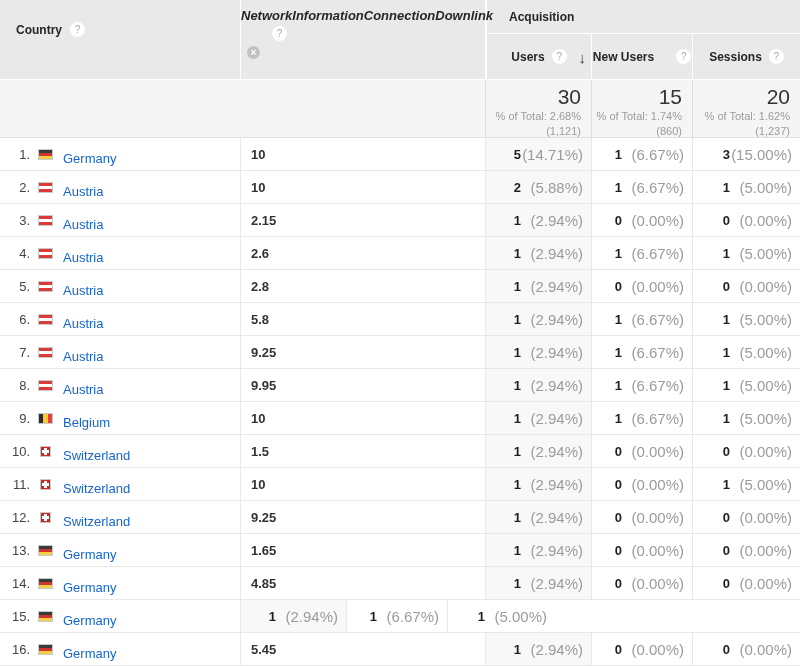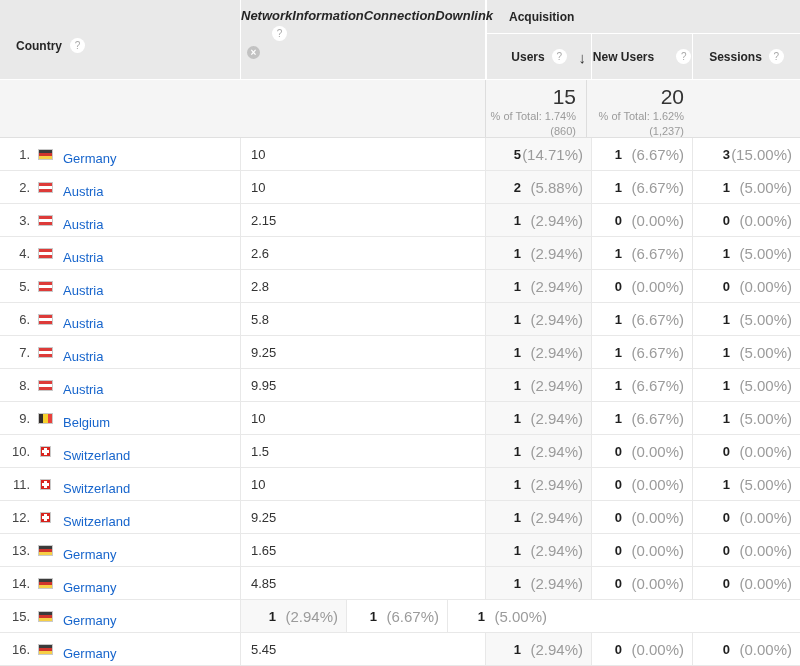--- a/index.html
+++ b/index.html
@@ -3,21 +3,21 @@
 <meta charset="utf-8">
 <style>
   * { margin:0; padding:0; box-sizing:border-box; }
   html,body { background:#fff; }
   body { font-family:"Liberation Sans", sans-serif; color:#333; }
   .ga-table { width:800px; height:666px; overflow:hidden; background:#fff; }
 
   
   .thead { display:flex; height:80px; background:#e9e9e9; border-bottom:1px solid #fff; }
   .th-country { width:240px; position:relative; }
-  .th-country-inner { position:absolute; left:16px; top:38px; display:flex; align-items:center; gap:8px; }
+  .th-country-inner { position:absolute; left:16px; top:22px; display:flex; align-items:center; gap:8px; }
   .th-label { font-size:12px; font-weight:bold; color:#262626; }
   .th-network { width:245px; border-left:1px solid #fff; position:relative; }
   .th-net-label { margin-top:8px; text-align:center; font-size:13px; font-weight:bold; color:#262626;font-style:italic; }
   .net-help { position:absolute; left:31px; top:26px; }
   .net-close { position:absolute; left:6px; top:46px; }
   .th-acq { width:315px; border-left:2px solid #fff; display:flex; flex-direction:column; }
   .acq-title { height:34px; border-bottom:1px solid #fff; padding:10px 0 0 22px; font-size:12px; font-weight:bold; color:#262626; }
   .acq-cols { flex:1; display:flex; }
   .th-metric { display:flex; align-items:center; justify-content:center; gap:7px; font-size:12px; font-weight:bold; color:#262626; position:relative; }
   .th-users { width:104px; }
@@ -41,21 +41,21 @@
   .sum-sessions { width:108px; }
   .sum-value { font-size:21px; color:#333; line-height:1.15; }
   .sum-pct, .sum-total { font-size:11px; color:#9b9b9b; line-height:1.35; }
 
   
   .row { display:flex; height:33px; border-bottom:1px solid #e8e8e8; background:#fff; }
   .cell { display:flex; align-items:center; font-size:13px; }
   .c-country { width:240px; }
   .idx { width:30px; text-align:right; margin-right:8px; color:#444; }
   .country-link { color:#1765cc; text-decoration:none; cursor:pointer;margin-top:8px; }
-  .c-network { width:245px; border-left:1px solid #e8e8e8; padding-left:10px; color:#333; }
+  .c-network { width:245px; border-left:1px solid #e8e8e8; padding-left:10px; color:#333;font-weight:bold; }
   .c-metric { justify-content:flex-end; padding-right:8px; border-left:1px solid #e8e8e8; }
   .c-users { width:106px; background:#f8f8f8; }
   .c-new { width:101px; }
   .c-sessions { width:108px; }
   .num { font-weight:bold; color:#1f1f1f; }
   .pct { width:62px; text-align:right; color:#9b9b9b; font-size:15px; }
 
   
   .flag { width:15px; height:11px; display:inline-block; border:1px solid #c9c9c9; margin-right:10px; flex:none; }
   .flag-de { background:linear-gradient(to bottom, #3a3a3a 0 33%, #d0342c 33% 66%, #f6cf46 66% 100%); }
@@ -97,20 +97,25 @@
         <div class="th-metric th-sessions">
           <span>Sessions</span>
           <span class="help">?</span>
         </div>
       </div>
     </div>
   </div>
 
   <div class="summary">
     <div class="sum-left"></div>
+    <div class="sum-cell sum-users">
+      <div class="sum-value">30</div>
+      <div class="sum-pct">% of Total: 2.68%</div>
+      <div class="sum-total">(1,121)</div>
+    </div>
     <div class="sum-cell sum-new">
       <div class="sum-value">15</div>
       <div class="sum-pct">% of Total: 1.74%</div>
       <div class="sum-total">(860)</div>
     </div>
     <div class="sum-cell sum-sessions">
       <div class="sum-value">20</div>
       <div class="sum-pct">% of Total: 1.62%</div>
       <div class="sum-total">(1,237)</div>
     </div>

